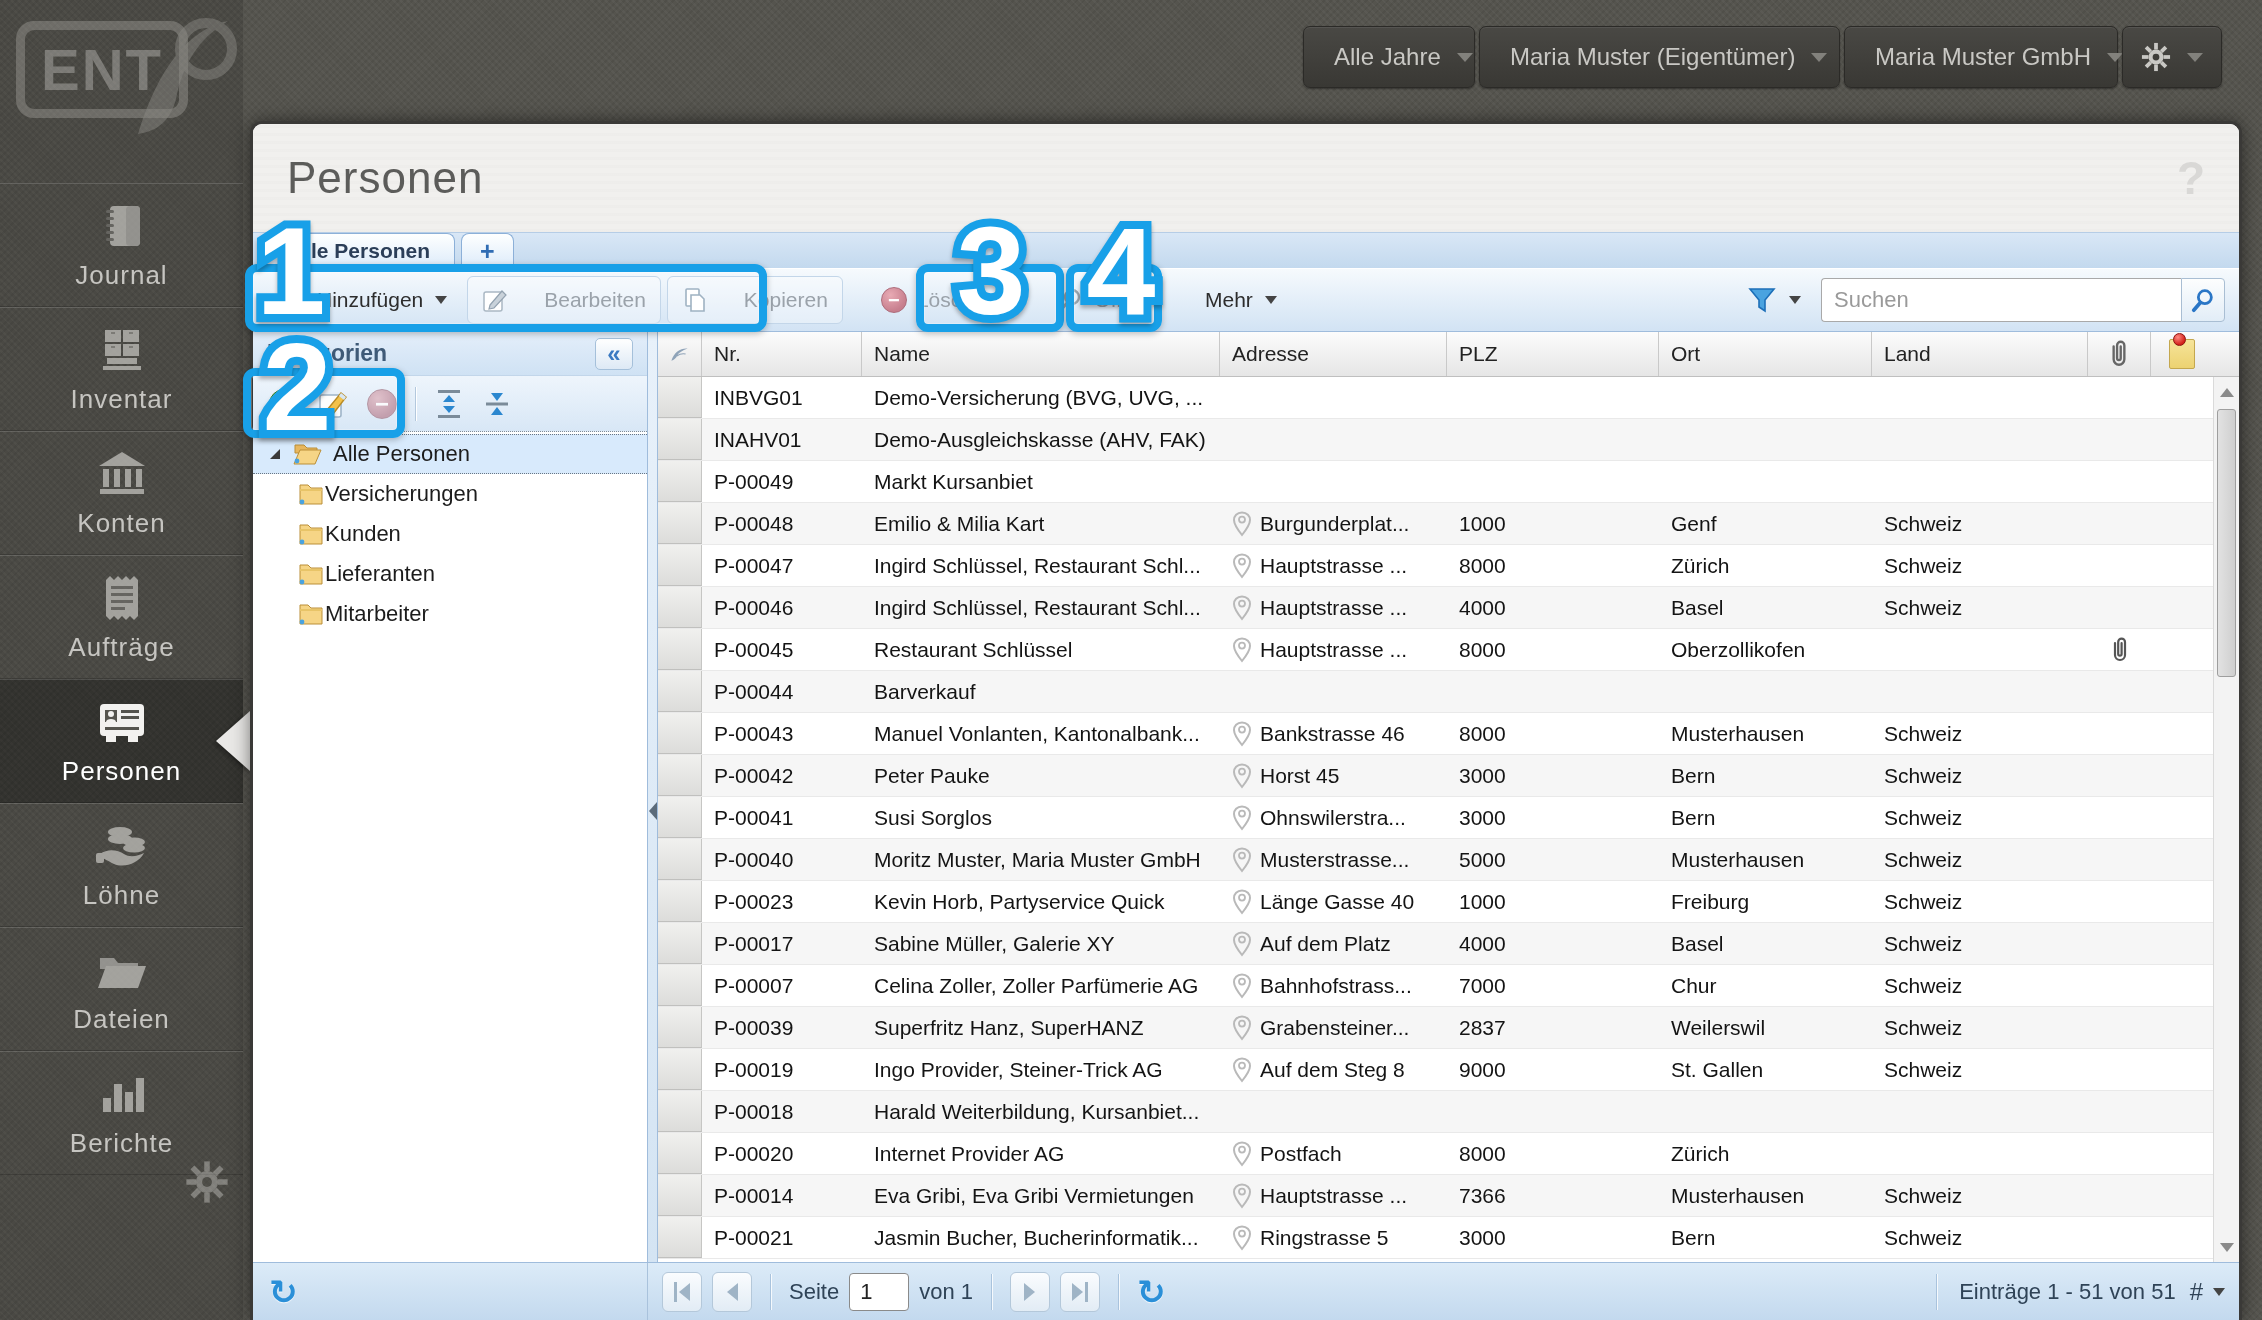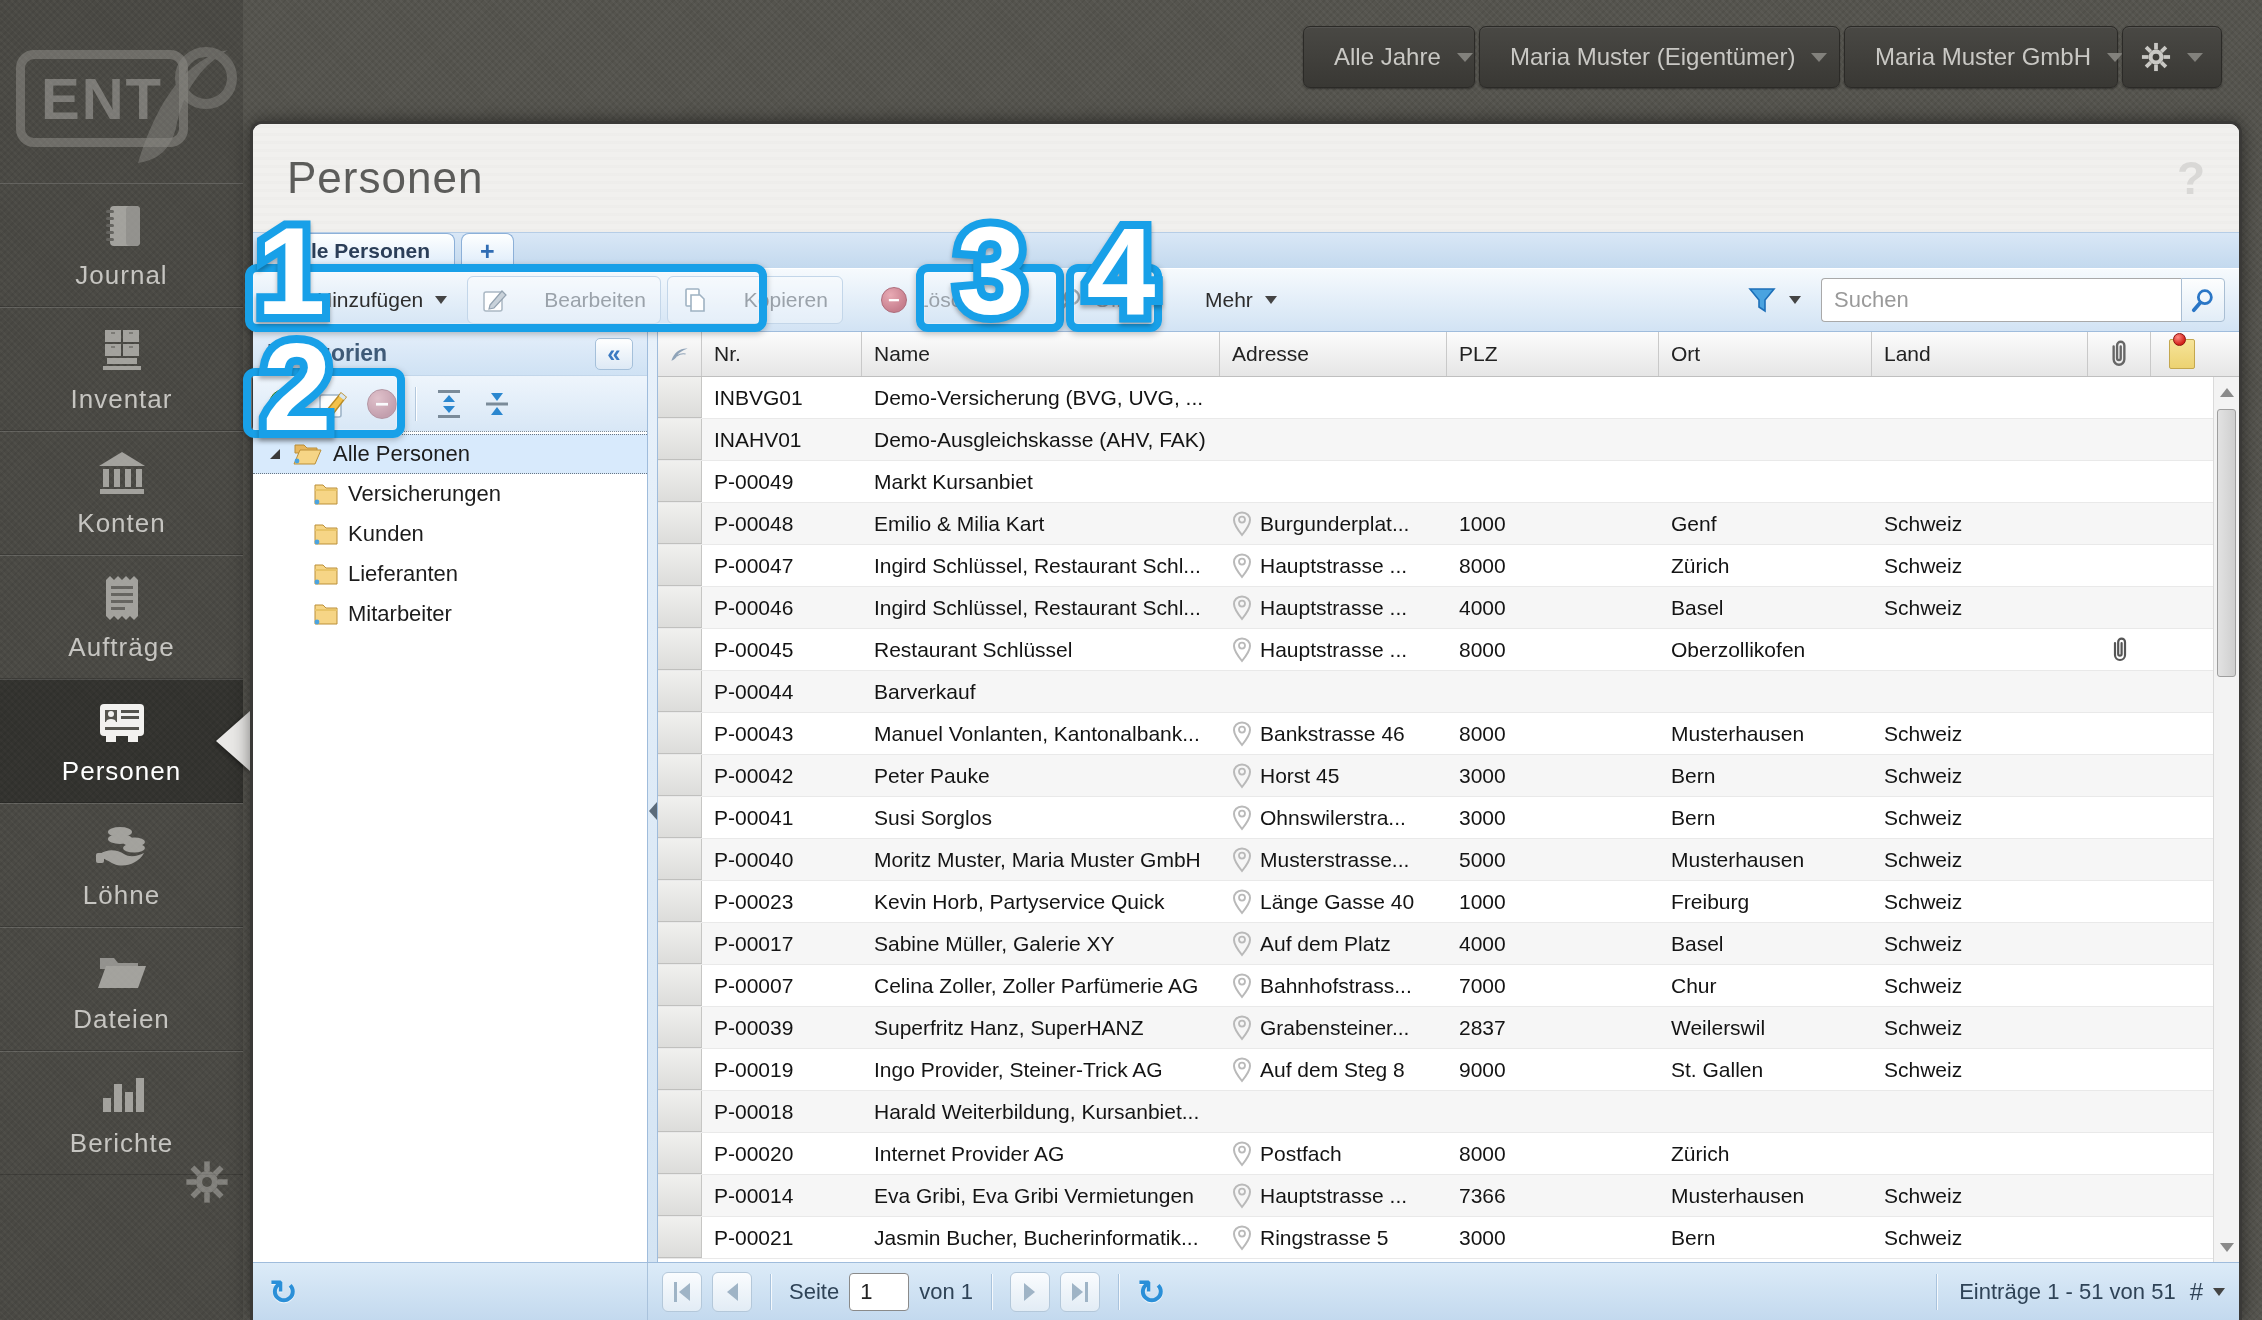--- a/index.html
+++ b/index.html
@@ -18,21 +18,21 @@
     background:linear-gradient(#494844,#393834);
     border:1px solid #2b2a27; border-radius:7px;
     box-shadow:inset 0 1px 0 rgba(255,255,255,.07), 0 1px 2px rgba(0,0,0,.4);
     display:flex; align-items:center; gap:12px; padding:0 18px;
     color:#c9c8c4; font-size:24px; white-space:nowrap; cursor:pointer;
   }
   .chev{ width:0; height:0; border-left:8px solid transparent; border-right:8px solid transparent; border-top:9px solid #82817c; margin-left:4px;}
   
   .sidebar{ position:absolute; left:0; top:0; width:243px; height:1320px;
     background:rgba(0,0,0,.12);}
-  .logo{ position:absolute; left:16px; top:38px; width:210px; height:130px; opacity:.55;}
+  .logo{ position:absolute; left:16px; top:9px; width:210px; height:130px; opacity:.55;}
   .logo .ent{ position:absolute; left:0; top:12px; padding:6px 16px; border:9px solid rgba(196,195,190,.55); border-radius:18px; color:rgba(205,204,199,.7); font-size:58px; font-weight:bold; letter-spacing:2px;}
   .logo svg{ position:absolute; right:-12px; top:0; opacity:.5;}
   .nav{ position:absolute; left:0; top:183px; width:243px;}
   .nav-item{ height:124px; border-top:1px solid rgba(255,255,255,.14); border-bottom:1px solid rgba(0,0,0,.18);
     display:flex; flex-direction:column; align-items:center; justify-content:center; gap:8px; cursor:pointer; position:relative;}
   .nav-item .nlabel{ color:#c6c5c1; font-size:26px; letter-spacing:1px; }
   .nav-item svg{ opacity:.78; }
   .nav-item.active{ background:rgba(0,0,0,.30); }
   .nav-item.active .nlabel{ color:#ffffff; }
   .nav-item.active svg{ opacity:1; }
@@ -77,21 +77,21 @@
   .cats{ width:395px; flex:none; display:flex; flex-direction:column; background:#fff; border-right:1px solid #9fbcdc;}
   .cats-header{ height:44px; flex:none; background:linear-gradient(#e4eefa,#cfe2f4); display:flex; align-items:center; padding:0 14px; border-bottom:1px solid #c2d6ea;}
   .cats-title{ font-size:23px; font-weight:bold; color:#3f5a77;}
   .cats-collapse{ margin-left:auto; width:38px; height:32px; background:linear-gradient(#ffffff,#dde9f5); border:1px solid #a5c0da; border-radius:5px; display:flex; align-items:center; justify-content:center; font-size:24px; font-weight:bold; color:#3a79c2; cursor:pointer;}
   .cats-toolbar{ height:56px; flex:none; background:linear-gradient(#eef5fc,#d8e7f6); display:flex; align-items:center; gap:18px; padding:0 16px; border-bottom:1px dotted #7d8a96;}
   .cats-toolbar .sep{ width:1px; height:34px; background:#b3c8dd; box-shadow:1px 0 0 #fff;}
   .icon-btn{ cursor:pointer; display:flex; align-items:center; justify-content:center;}
   .tree{ flex:1; padding-top:2px; overflow:hidden;}
   .tree-row{ height:40px; display:flex; align-items:center; font-size:22px; color:#1c1c1c; cursor:pointer; white-space:nowrap;}
   .tree-row.root{ background:#d8eafc; border-top:1px dotted #6a7683; border-bottom:1px dotted #6a7683; padding-left:14px; gap:10px;}
-  .tree-row.child{ padding-left:59px; gap:8px;}
+  .tree-row.child{ padding-left:44px; gap:0;}
   
   .splitter{ width:10px; flex:none; background:linear-gradient(#e8f1fa,#d4e4f3); border-right:1px solid #9fbcdc; position:relative; cursor:col-resize;}
   .split-handle{ position:absolute; left:1px; top:470px; width:0; height:0; border-top:9px solid transparent; border-bottom:9px solid transparent; border-right:8px solid #5b6b7a;}
   
   .tablewrap{ flex:1; position:relative; display:flex; flex-direction:column; min-width:0; background:#fff;}
   .thead{ height:45px; flex:none; display:flex; background:linear-gradient(#fcfcfc,#e6e6e6); border-bottom:1px solid #bfbfbf;}
   .th{ display:flex; align-items:center; padding:0 12px; font-size:21px; color:#222; border-right:1px solid #c9c9c9; overflow:hidden; white-space:nowrap;}
   .tbody{ flex:1; overflow:hidden; padding-right:26px;}
   .trow{ height:42px; display:flex; border-bottom:1px solid #e9e9e9; background:#fff; cursor:pointer;}
   .trow.alt{ background:#f6f6f6;}

